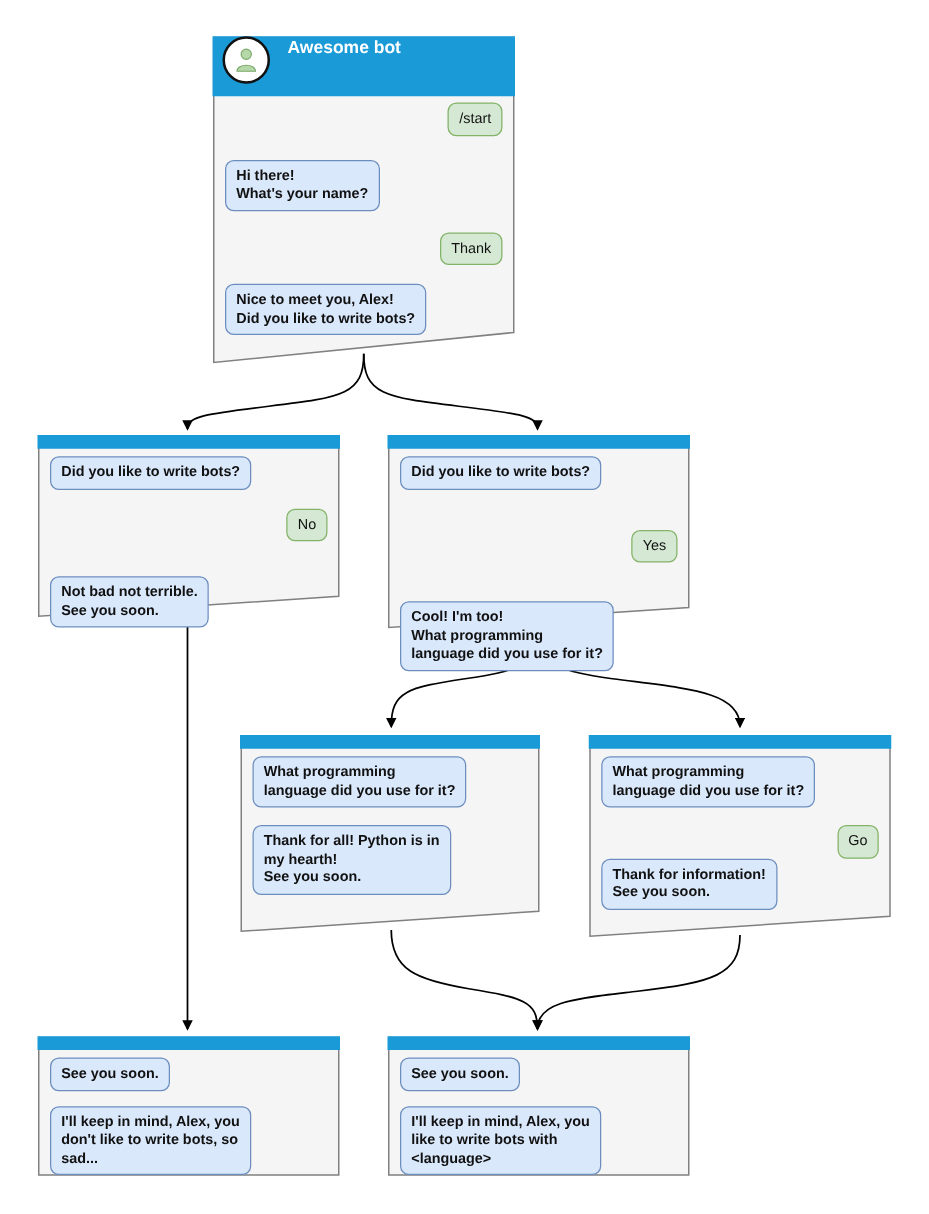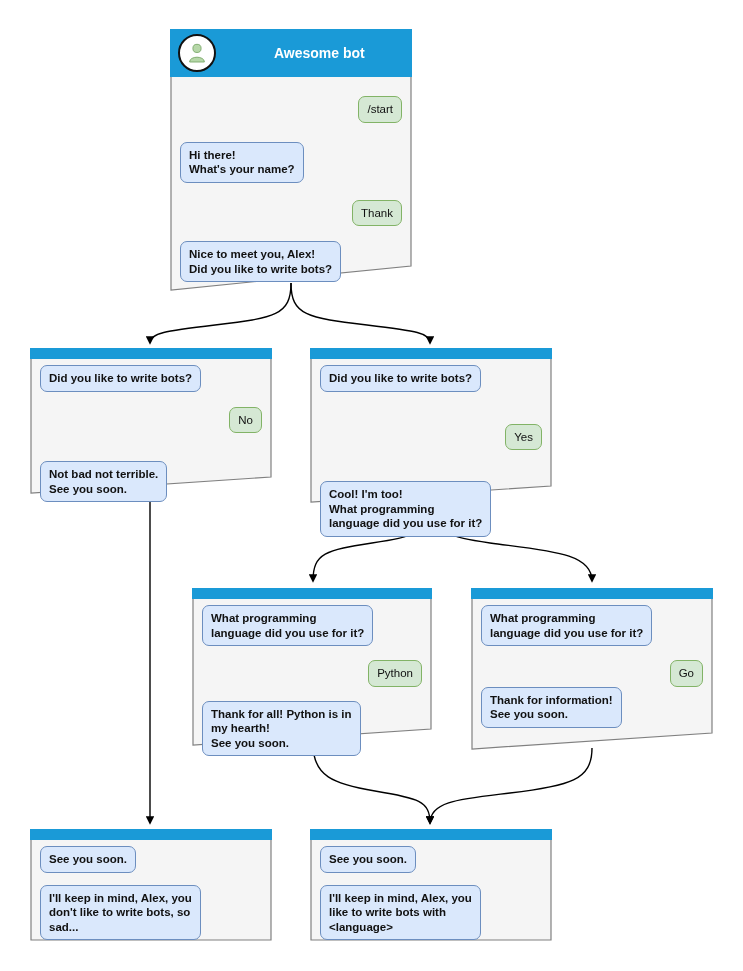--- a/index.html
+++ b/index.html
@@ -40,24 +40,23 @@
   }
   
   .root-header {
     position: absolute;
     left: 0;
     top: 0;
     width: 100%;
     height: 48px;
     background: #1a9ad7;
     display: flex;
-    align-items: center;
+    align-items: flex-start;
     box-sizing: border-box;
     padding-left: 8px;
-    gap: 44px;
   }
   .avatar {
     width: 38px;
     height: 38px;
     border-radius: 50%;
     background: #ffffff;
     border: 2px solid #111111;
     display: flex;
     align-items: center;
     justify-content: center;
@@ -150,21 +149,21 @@
     <div class="root-header">
       <span class="avatar">
         <svg width="24" height="24" viewBox="0 0 24 24" aria-hidden="true">
           <circle cx="12" cy="7.4" r="4.1" fill="#b6d7a8" stroke="#7aa86a" stroke-width="0.9"></circle>
           <path d="M4.6 21 C4.6 14.6, 19.4 14.6, 19.4 21 Z" fill="#b6d7a8" stroke="#7aa86a" stroke-width="0.9"></path>
         </svg>
       </span>
       <span class="root-title">Awesome bot</span>
     </div>
     <div class="chat" style="top:50px;">
-      <div class="row right" style="margin-top:17px;">
+      <div class="row right" style="margin-top:3px;">
         <div class="bubble user">/start</div>
       </div>
       <div class="row left" style="margin-top:19px;">
         <div class="bubble bot">Hi there!
 What's your name?</div>
       </div>
       <div class="row right" style="margin-top:17px;">
         <div class="bubble user">Thank</div>
       </div>
       <div class="row left" style="margin-top:15px;">
@@ -216,23 +215,20 @@
   <div class="card" style="left:192px; top:588px; width:240px; height:158px;">
     <svg class="card-shape" viewBox="0 0 240 158" preserveAspectRatio="none">
       <polygon points="1,1 239,1 239,141 1,157" fill="#f5f5f5" stroke="#808080" stroke-width="1.2"></polygon>
     </svg>
     <div class="sub-header"></div>
     <div class="chat" style="top:12px;">
       <div class="row left" style="margin-top:5px;">
         <div class="bubble bot">What programming
 language did you use for it?</div>
       </div>
-      <div class="row right" style="margin-top:14px;">
-        <div class="bubble user">Python</div>
-      </div>
       <div class="row left" style="margin-top:14px;">
         <div class="bubble bot">Thank for all! Python is in
 my hearth!
 See you soon.</div>
       </div>
     </div>
   </div>
 
   <div class="card" style="left:471px; top:588px; width:242px; height:162px;">
     <svg class="card-shape" viewBox="0 0 242 162" preserveAspectRatio="none">

